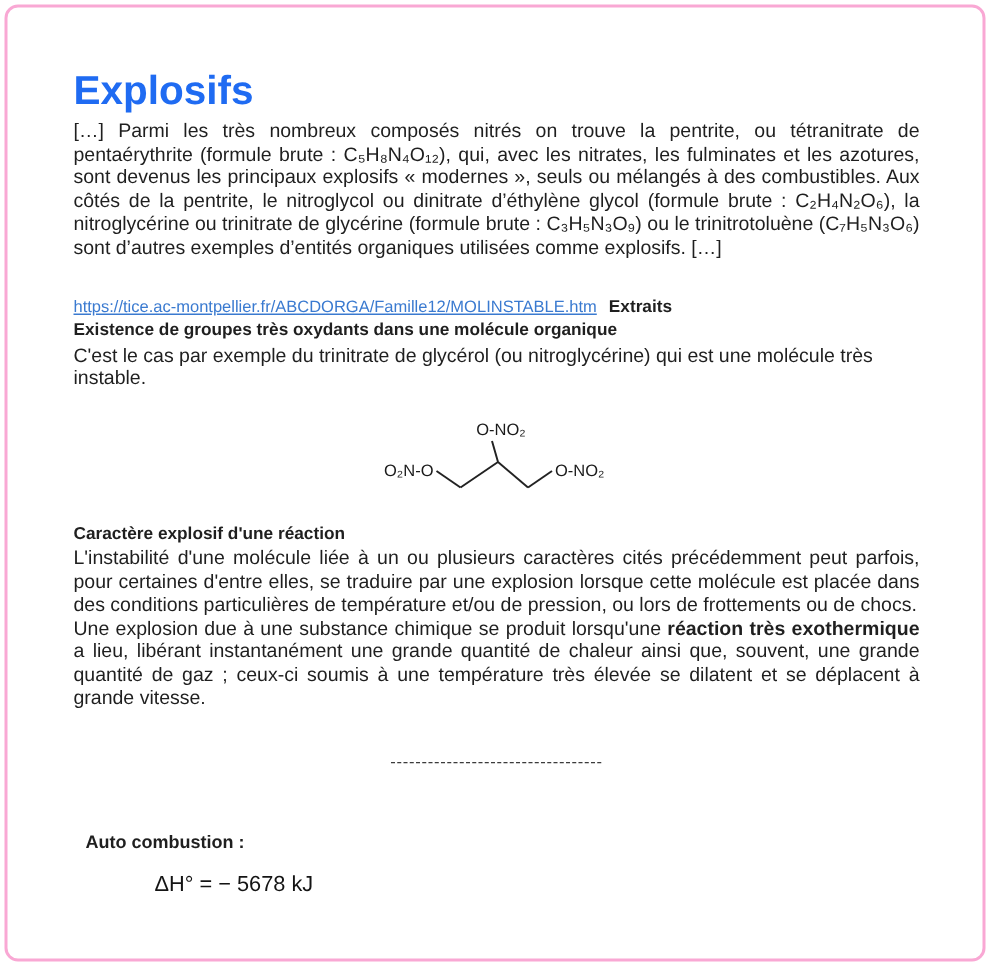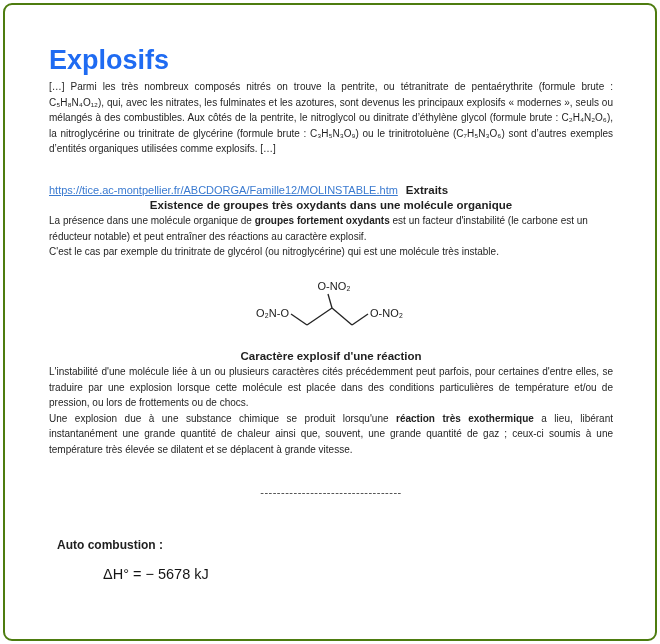--- a/index.html
+++ b/index.html
@@ -3,21 +3,21 @@
 <meta charset="utf-8">
 <style>
   html,body{margin:0;padding:0;background:#ffffff;}
   body{
     width:660px;height:644px;position:relative;
     font-family:"Liberation Sans",sans-serif;
     color:#1f1f1f;
   }
   .page-frame{
     position:absolute;inset:3px;
-    border:2px solid #4d7c0f;
+    border:2px solid #f9a8d4;
     border-radius:9px;
     background:#ffffff;
     box-sizing:border-box;
     overflow:hidden;
   }
   .content{
     padding:18px 42px 0 44px;
   }
   .doc-title{
     font-size:27px;
@@ -30,29 +30,29 @@
   a.src-link{
     color:#3a7ad0;
     text-decoration:underline;
     font-size:11px;
     cursor:pointer;
   }
   .extraits{
     font-weight:bold;color:#1f1f1f;font-size:11.5px;margin-left:8px;
   }
   .body-text{
-    font-size:10px;
+    font-size:13px;
     line-height:15.5px;
     margin:0;
   }
   .justified{text-align:justify;}
   .para1{margin-top:4px;}
   .sec2{margin-top:26px;}
   .bold{font-weight:bold;}
-  .heading{font-weight:bold;font-size:11.5px;line-height:15.5px;margin:0;text-align:center;}
+  .heading{font-weight:bold;font-size:11.5px;line-height:15.5px;margin:0;}
   .molecule-wrap{
     margin:14px 0 0 0;
     display:flex;justify-content:center;
   }
   .molecule-wrap svg text{
     font-family:"Liberation Sans","DejaVu Sans",sans-serif;
     font-size:11px;fill:#1a1a1a;
   }
   .sec3{margin-top:13px;}
   .divider{
@@ -88,21 +88,20 @@
     <h1 class="doc-title">Explosifs</h1>
 
 
     <p class="body-text justified para1">[…] Parmi les très nombreux composés nitrés on trouve la pentrite, ou tétranitrate de pentaérythrite (formule brute : C₅H₈N₄O₁₂), qui, avec les nitrates, les fulminates et les azotures, sont devenus les principaux explosifs « modernes », seuls ou mélangés à des combustibles. Aux côtés de la pentrite, le nitroglycol ou dinitrate d’éthylène glycol (formule brute  : C₂H₄N₂O₆), la nitroglycérine ou trinitrate de glycérine (formule brute  : C₃H₅N₃O₉) ou le trinitrotoluène (C₇H₅N₃O₆) sont d’autres exemples d’entités organiques utilisées comme explosifs. […]</p>
 
     <div class="sec2">
       <div class="link-line" style="margin-top:0;">
         <a class="src-link">https://tice.ac-montpellier.fr/ABCDORGA/Famille12/MOLINSTABLE.htm</a><span class="extraits">Extraits</span>
       </div>
       <p class="heading">Existence de groupes très oxydants dans une molécule organique</p>
-      <p class="body-text"><span>La présence dans une molécule organique de </span><span class="bold">groupes fortement oxydants</span><span> est un facteur d'instabilité (le carbone est un réducteur notable) et peut entraîner des réactions au caractère explosif.</span></p>
       <p class="body-text">C'est le cas par exemple du trinitrate de glycérol (ou nitroglycérine) qui est une molécule très instable.</p>
     </div>
 
     <div class="molecule-wrap">
       <svg width="178" height="62" viewBox="0 0 178 62">
         <g stroke="#222222" stroke-width="1.3" fill="none">
           <line x1="86" y1="20" x2="90" y2="34"></line>
           <line x1="90" y1="34" x2="65" y2="51"></line>
           <line x1="65" y1="51" x2="49" y2="40"></line>
           <line x1="90" y1="34" x2="110" y2="51"></line>

